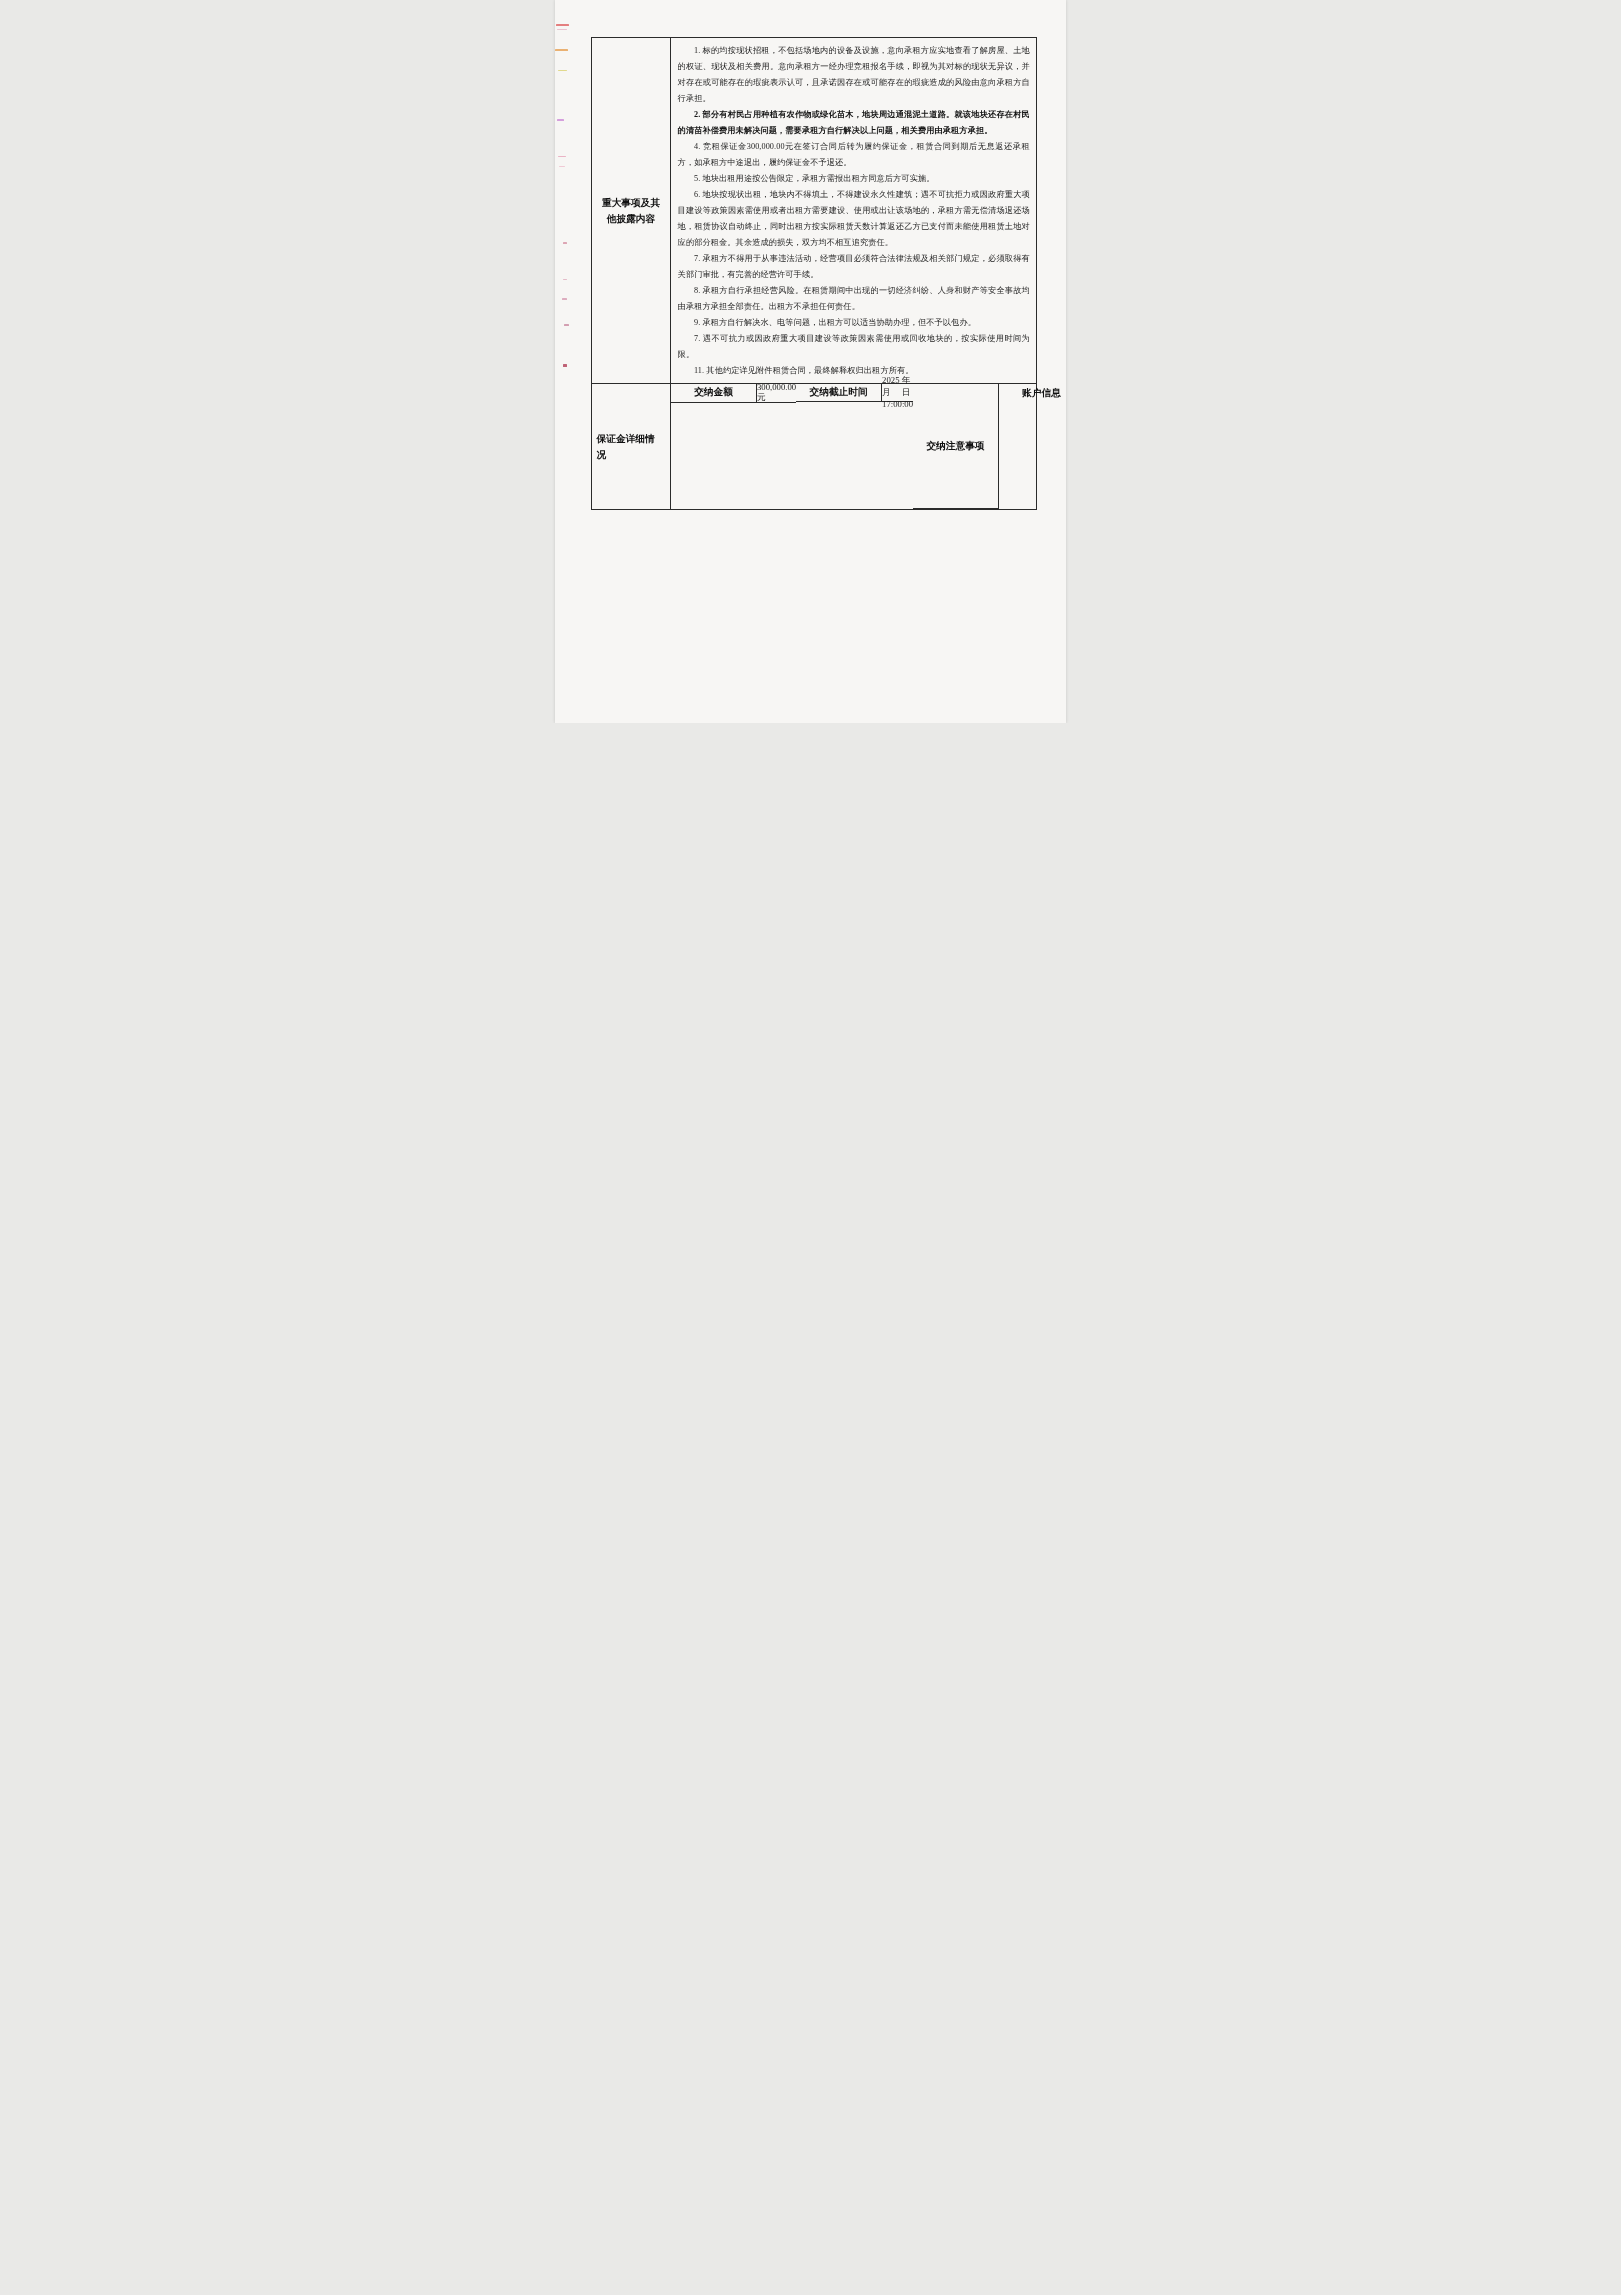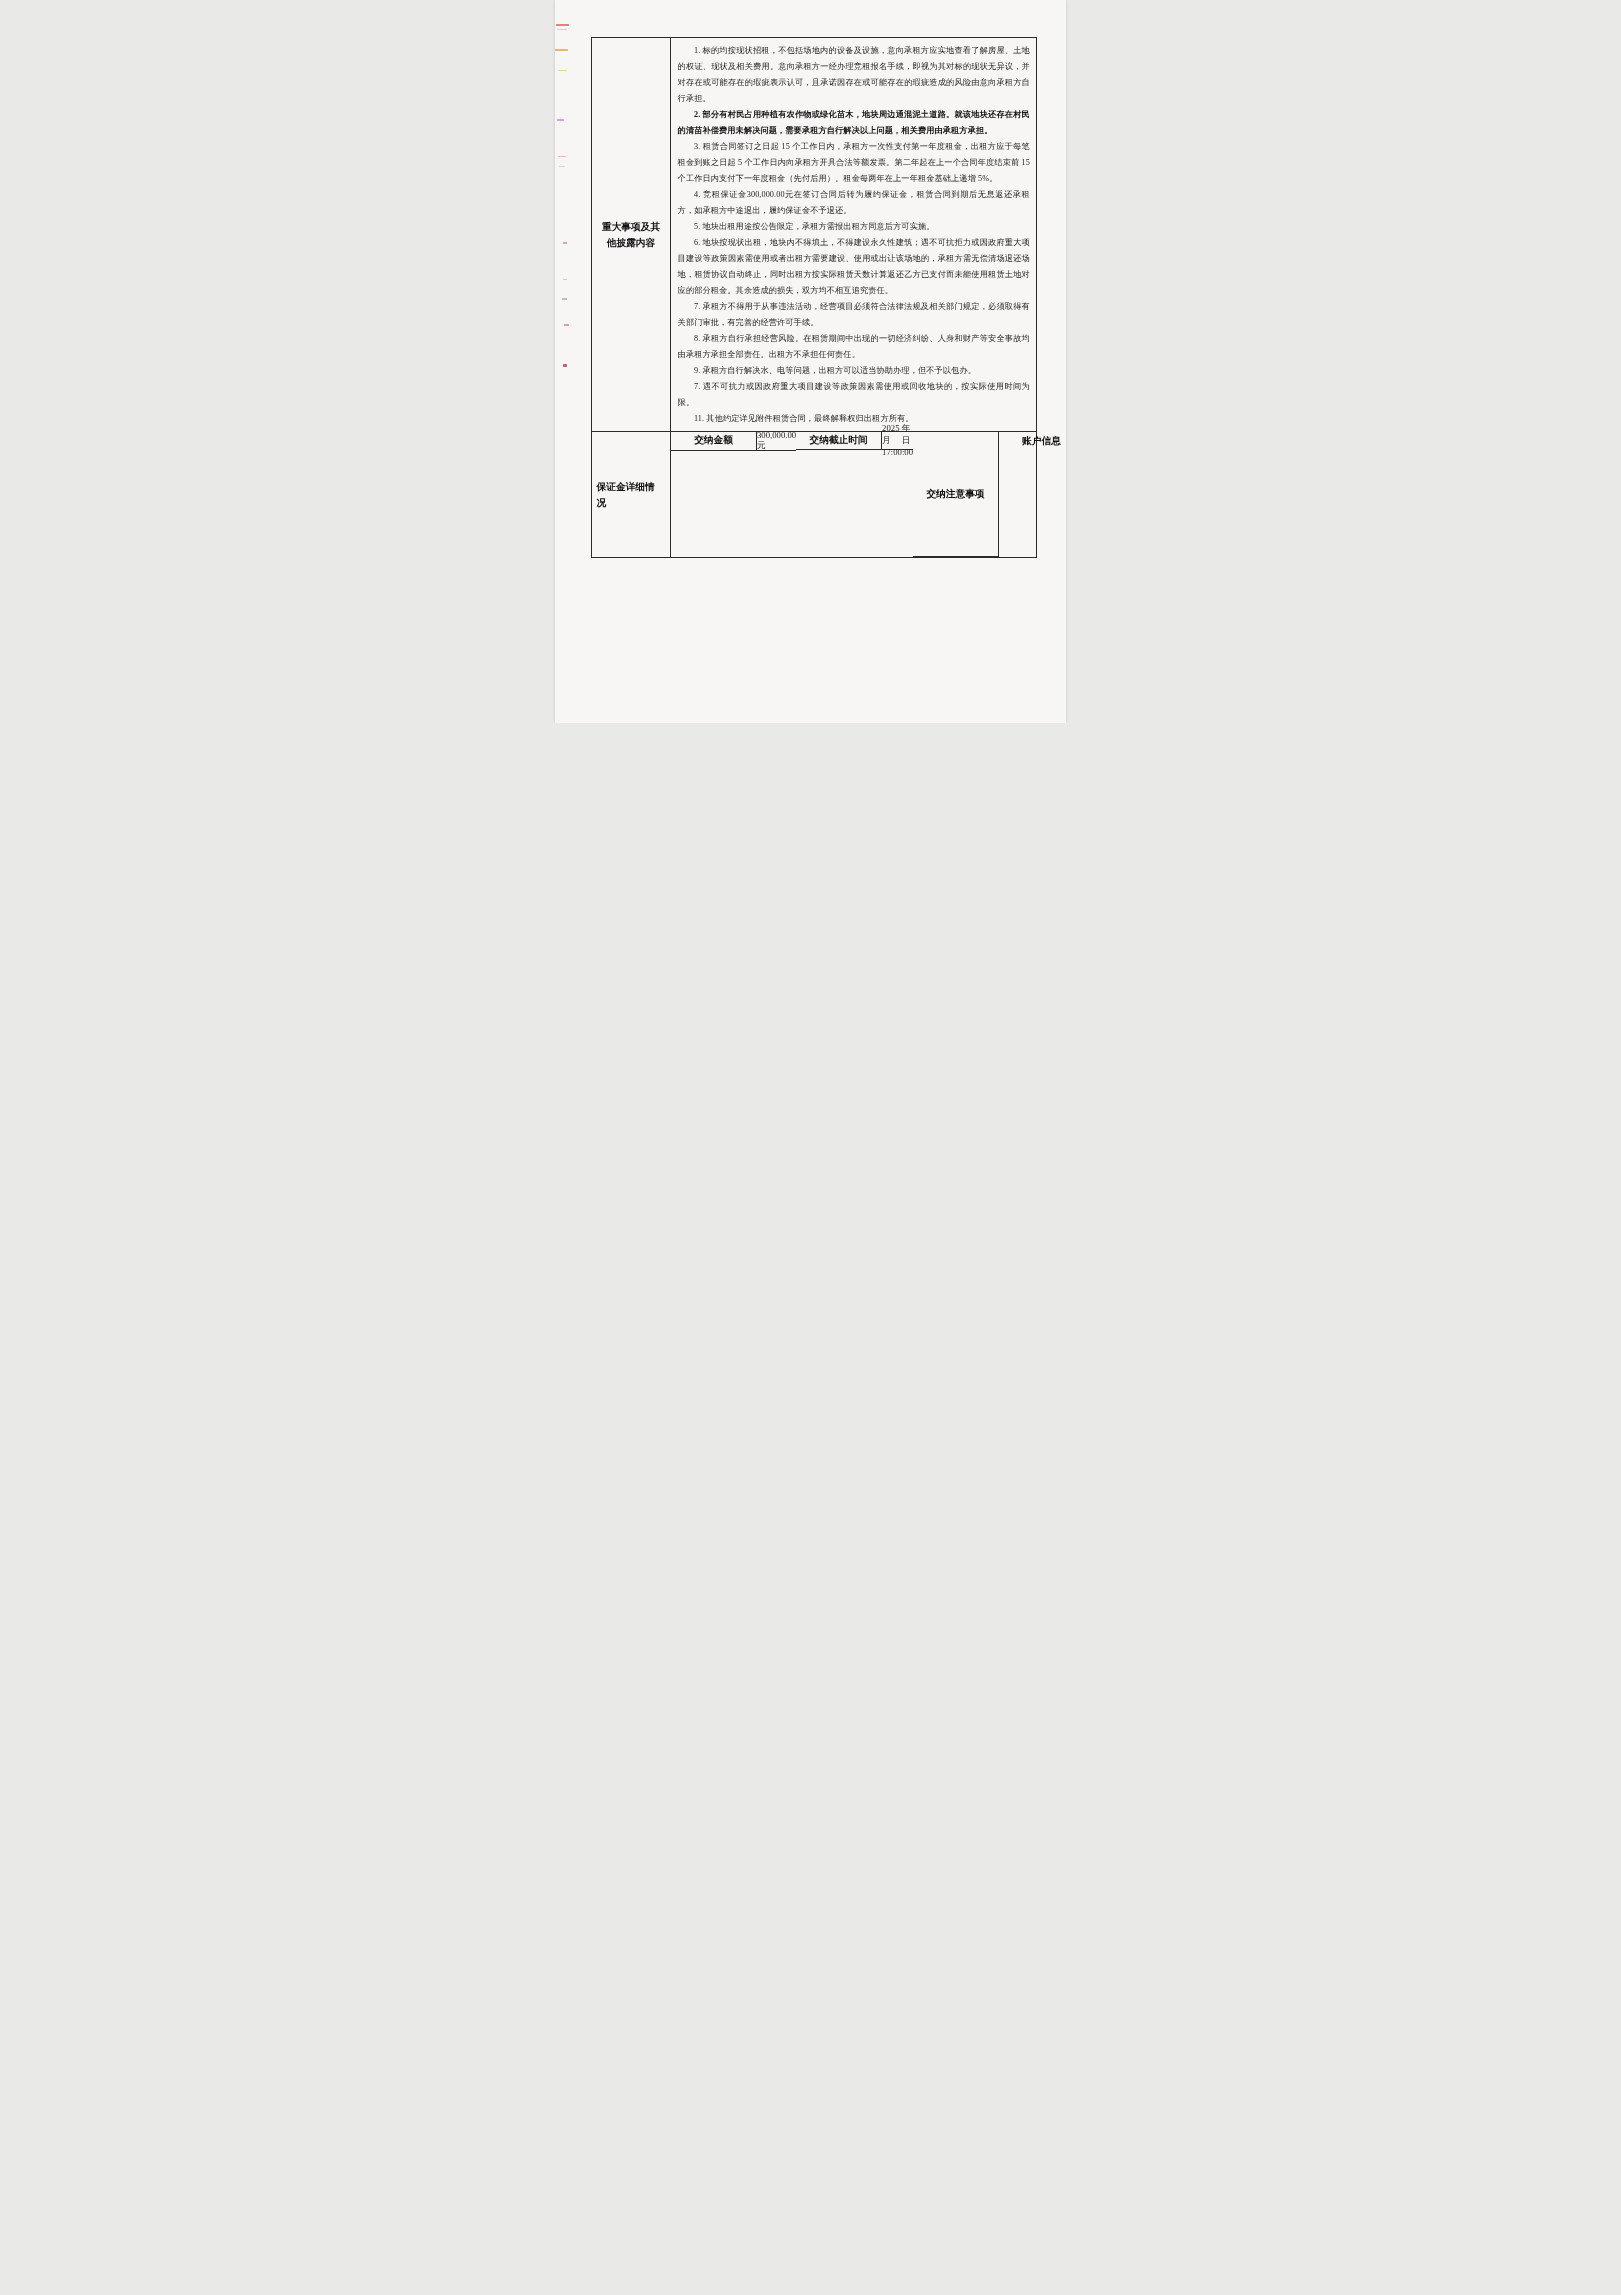--- a/index.html
+++ b/index.html
@@ -114,21 +114,20 @@
   <div class="doc-table">
 
     <div class="sec1">
       <div class="col-a">
         <div class="row-header hdr-center">重大事项及其
 他披露内容</div>
       </div>
       <div class="paragraphs">
         <p>1. 标的均按现状招租，不包括场地内的设备及设施，意向承租方应实地查看了解房屋、土地的权证、现状及相关费用。意向承租方一经办理竞租报名手续，即视为其对标的现状无异议，并对存在或可能存在的瑕疵表示认可，且承诺因存在或可能存在的瑕疵造成的风险由意向承租方自行承担。</p>
         <p class="bold">2. 部分有村民占用种植有农作物或绿化苗木，地块周边通混泥土道路。就该地块还存在村民的清苗补偿费用未解决问题，需要承租方自行解决以上问题，相关费用由承租方承担。</p>
-        <p>3. 租赁合同签订之日起 15 个工作日内，承租方一次性支付第一年度租金，出租方应于每笔租金到账之日起 5 个工作日内向承租方开具合法等额发票。第二年起在上一个合同年度结束前 15 个工作日内支付下一年度租金（先付后用）。租金每两年在上一年租金基础上递增 5%。</p>
         <p>4. 竞租保证金300,000.00元在签订合同后转为履约保证金，租赁合同到期后无息返还承租方，如承租方中途退出，履约保证金不予退还。</p>
         <p>5. 地块出租用途按公告限定，承租方需报出租方同意后方可实施。</p>
         <p>6. 地块按现状出租，地块内不得填土，不得建设永久性建筑；遇不可抗拒力或因政府重大项目建设等政策因素需使用或者出租方需要建设、使用或出让该场地的，承租方需无偿清场退还场地，租赁协议自动终止，同时出租方按实际租赁天数计算返还乙方已支付而未能使用租赁土地对应的部分租金。其余造成的损失，双方均不相互追究责任。</p>
         <p>7. 承租方不得用于从事违法活动，经营项目必须符合法律法规及相关部门规定，必须取得有关部门审批，有完善的经营许可手续。</p>
         <p>8. 承租方自行承担经营风险。在租赁期间中出现的一切经济纠纷、人身和财产等安全事故均由承租方承担全部责任。出租方不承担任何责任。</p>
         <p>9. 承租方自行解决水、电等问题，出租方可以适当协助办理，但不予以包办。</p>
         <p>7. 遇不可抗力或因政府重大项目建设等政策因素需使用或回收地块的，按实际使用时间为限。</p>
         <p>11. 其他约定详见附件租赁合同，最终解释权归出租方所有。</p>
       </div>
     </div>

